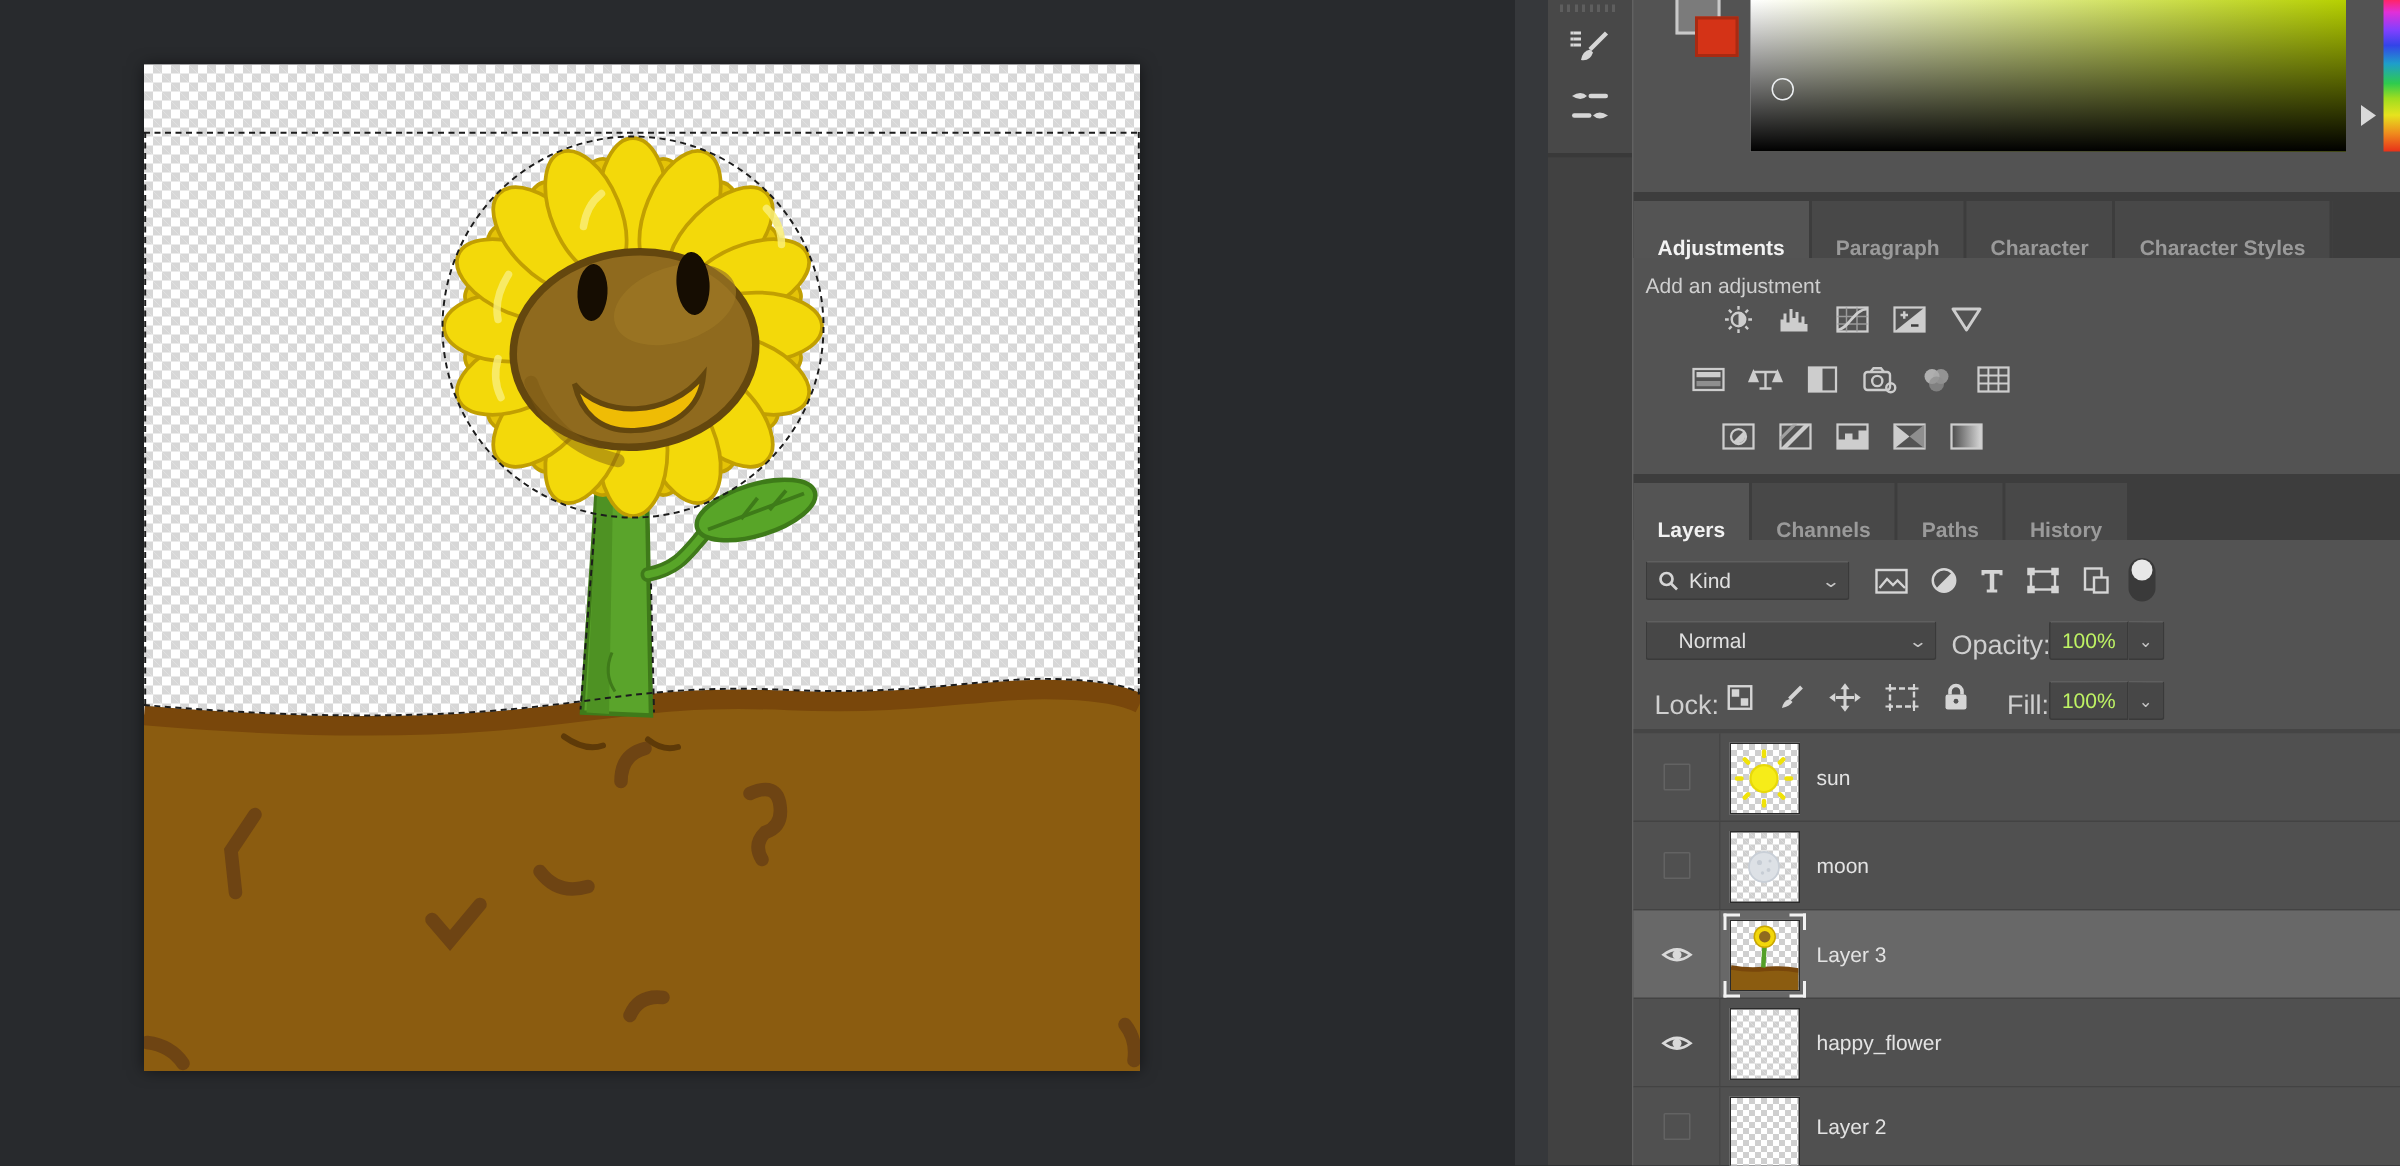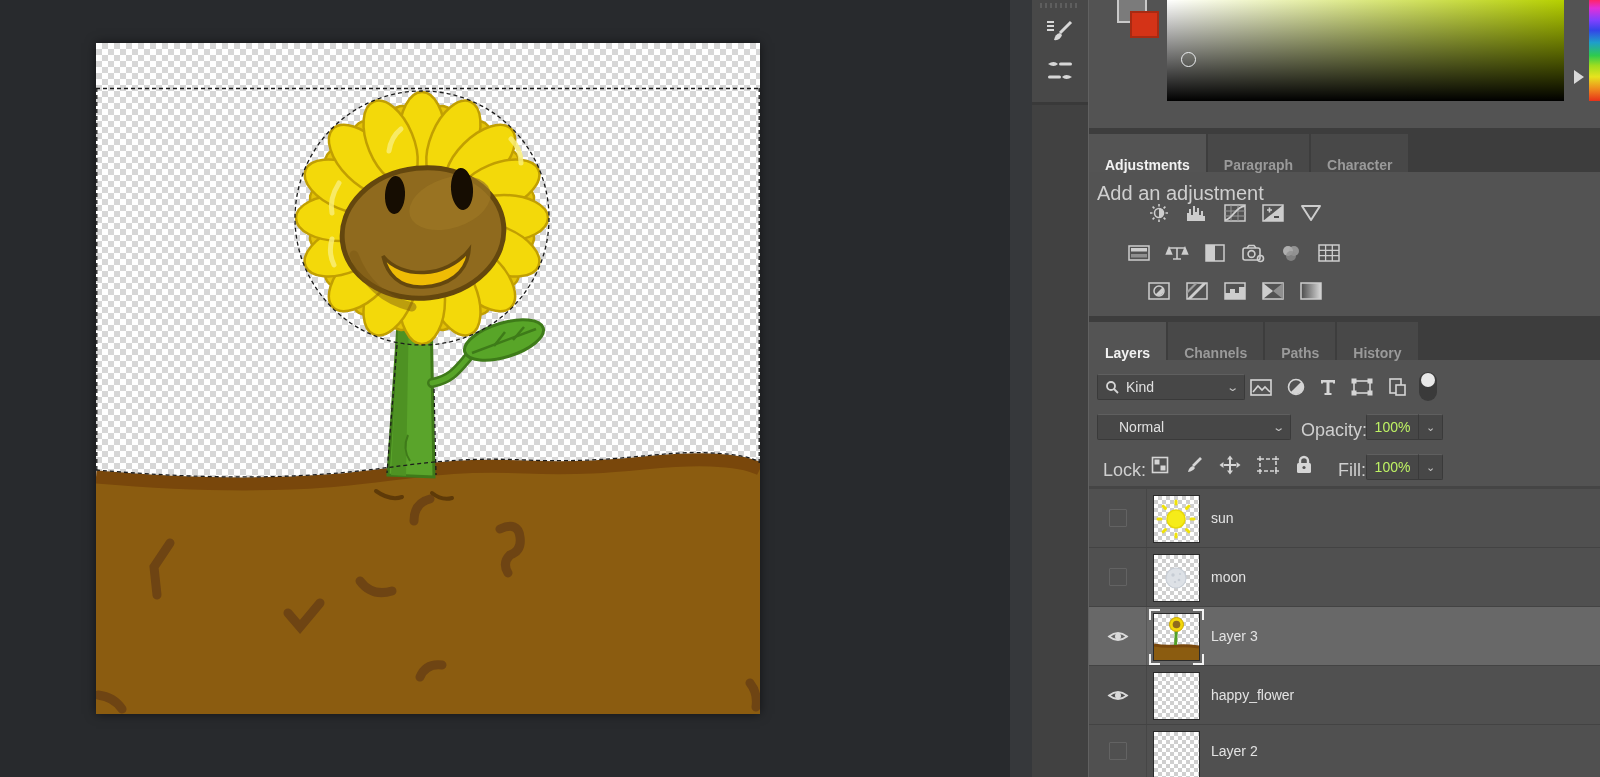--- a/index.html
+++ b/index.html
@@ -36,21 +36,21 @@
   #huearrow{left:485px;top:70px;width:0;height:0;border-top:7px solid transparent;
     border-bottom:7px solid transparent;border-left:10px solid #d9d9d9;}
   .swatch{position:absolute;box-sizing:border-box;}
   #fgswatch{left:28px;top:-8px;width:30px;height:31px;background:#7b7b7b;border:2px solid #c9c9c9;}
   #bgswatch{left:41px;top:11px;width:29px;height:27px;background:#d43317;border:2px solid #a82a12;}
   
   .tabbar{position:absolute;left:0;width:512px;height:38px;background:#3d3d3d;display:flex;}
   .tab{height:38px;line-height:38px;text-align:center;font-size:14px;font-weight:bold;
     color:#9a9a9a;background:#484848;border-right:2px solid #3d3d3d;padding:12px 16px;box-sizing:border-box;}
   .tab.active{background:#545454;color:#f2f2f2;}
-  .sectlabel{position:absolute;color:#cfcfcf;font-size:20px;}
+  .sectlabel{position:absolute;color:#cfcfcf;font-size:14px;}
   .iconrow{position:absolute;display:flex;gap:14px;color:#cdcdcd;align-items:center;}
   .adjicon{width:24px;height:20px;}
   
   .dropbox{position:absolute;height:26px;background:#474747;border:1px solid #3a3a3a;
     border-top-color:#5f5f5f;border-radius:2px;display:flex;align-items:center;
     color:#e0e0e0;font-size:14px;box-sizing:border-box;}
   .chev{margin-left:auto;margin-right:7px;color:#c5c5c5;font-size:11px;transform:scaleX(1.4);}
   .valuebox{position:absolute;height:26px;background:#474747;border:1px solid #3a3a3a;border-top-color:#5f5f5f;
     border-radius:2px 0 0 2px;color:#bef264;font-size:14px;display:flex;align-items:center;
     justify-content:center;box-sizing:border-box;}
@@ -71,21 +71,21 @@
       linear-gradient(45deg,#cfcfcf 25%,transparent 25%,transparent 75%,#cfcfcf 75%),
       linear-gradient(45deg,#cfcfcf 25%,transparent 25%,transparent 75%,#cfcfcf 75%);
     background-size:8px 8px;background-position:0 0,4px 4px;}
   .corner{position:absolute;width:9px;height:9px;}
   .corner.tl{left:-5px;top:-5px;border-left:2px solid #f2f2f2;border-top:2px solid #f2f2f2;}
   .corner.tr{right:-5px;top:-5px;border-right:2px solid #f2f2f2;border-top:2px solid #f2f2f2;}
   .corner.bl{left:-5px;bottom:-5px;border-left:2px solid #f2f2f2;border-bottom:2px solid #f2f2f2;}
   .corner.br{right:-5px;bottom:-5px;border-right:2px solid #f2f2f2;border-bottom:2px solid #f2f2f2;}
   .lname{position:absolute;left:122px;top:0;height:58px;line-height:58px;color:#e3e3e3;font-size:14px;}
   
-  #kindbox{left:8px;top:374px;width:148px;}
+  #kindbox{left:8px;top:374px;width:136px;}
   .kindicons{position:absolute;display:flex;gap:13px;color:#d5d5d5;align-items:center;}
   .toggle{position:absolute;width:18px;height:29px;background:#3a3a3a;border-radius:9px;}
   .toggle .ball{position:absolute;left:2px;top:1px;width:14px;height:14px;background:#e8e8e8;border-radius:50%;}
 </style>
 </head>
 <body>
 
 <div id="root">
 
   <div id="workspace" class="abs">
@@ -227,20 +227,21 @@
       <div id="fgswatch" class="swatch"></div>
       <div id="bgswatch" class="swatch"></div>
     </div>
 
     <div class="hstrip" style="top:128px;height:6px;"></div>
 
     <div class="tabbar" style="top:134px;">
       <div class="tab active">Adjustments</div>
       <div class="tab">Paragraph</div>
       <div class="tab">Character</div>
+      <div class="tab">Character Styles</div>
     </div>
     <div class="sectlabel abs" style="left:8px;top:182px;">Add an adjustment</div>
 
     <div class="iconrow" style="left:58px;top:203px;">
       <svg class="adjicon" viewBox="0 0 24 20">
         <circle cx="12" cy="10" r="4.5" fill="none" stroke="#cdcdcd" stroke-width="1.6"></circle>
         <path d="M12,5.5 A4.5,4.5 0 0 1 12,14.5 Z" fill="#cdcdcd"></path>
         <g stroke="#cdcdcd" stroke-width="1.6">
             <path d="M12,1 v2.5 M12,16.5 v2.5 M3,10 h2.5 M18.5,10 h2.5 M5.6,3.6 l1.8,1.8 M16.6,14.6 l1.8,1.8 M18.4,3.6 l-1.8,1.8 M7.4,14.6 l-1.8,1.8"></path>
           </g>

